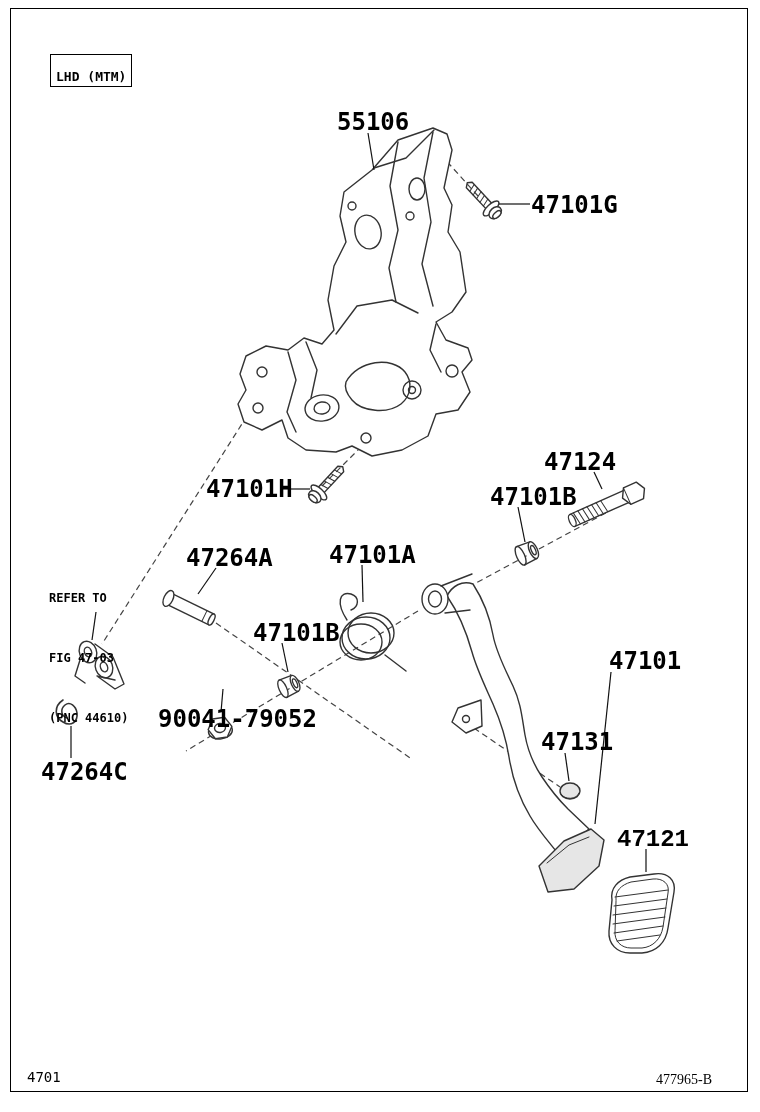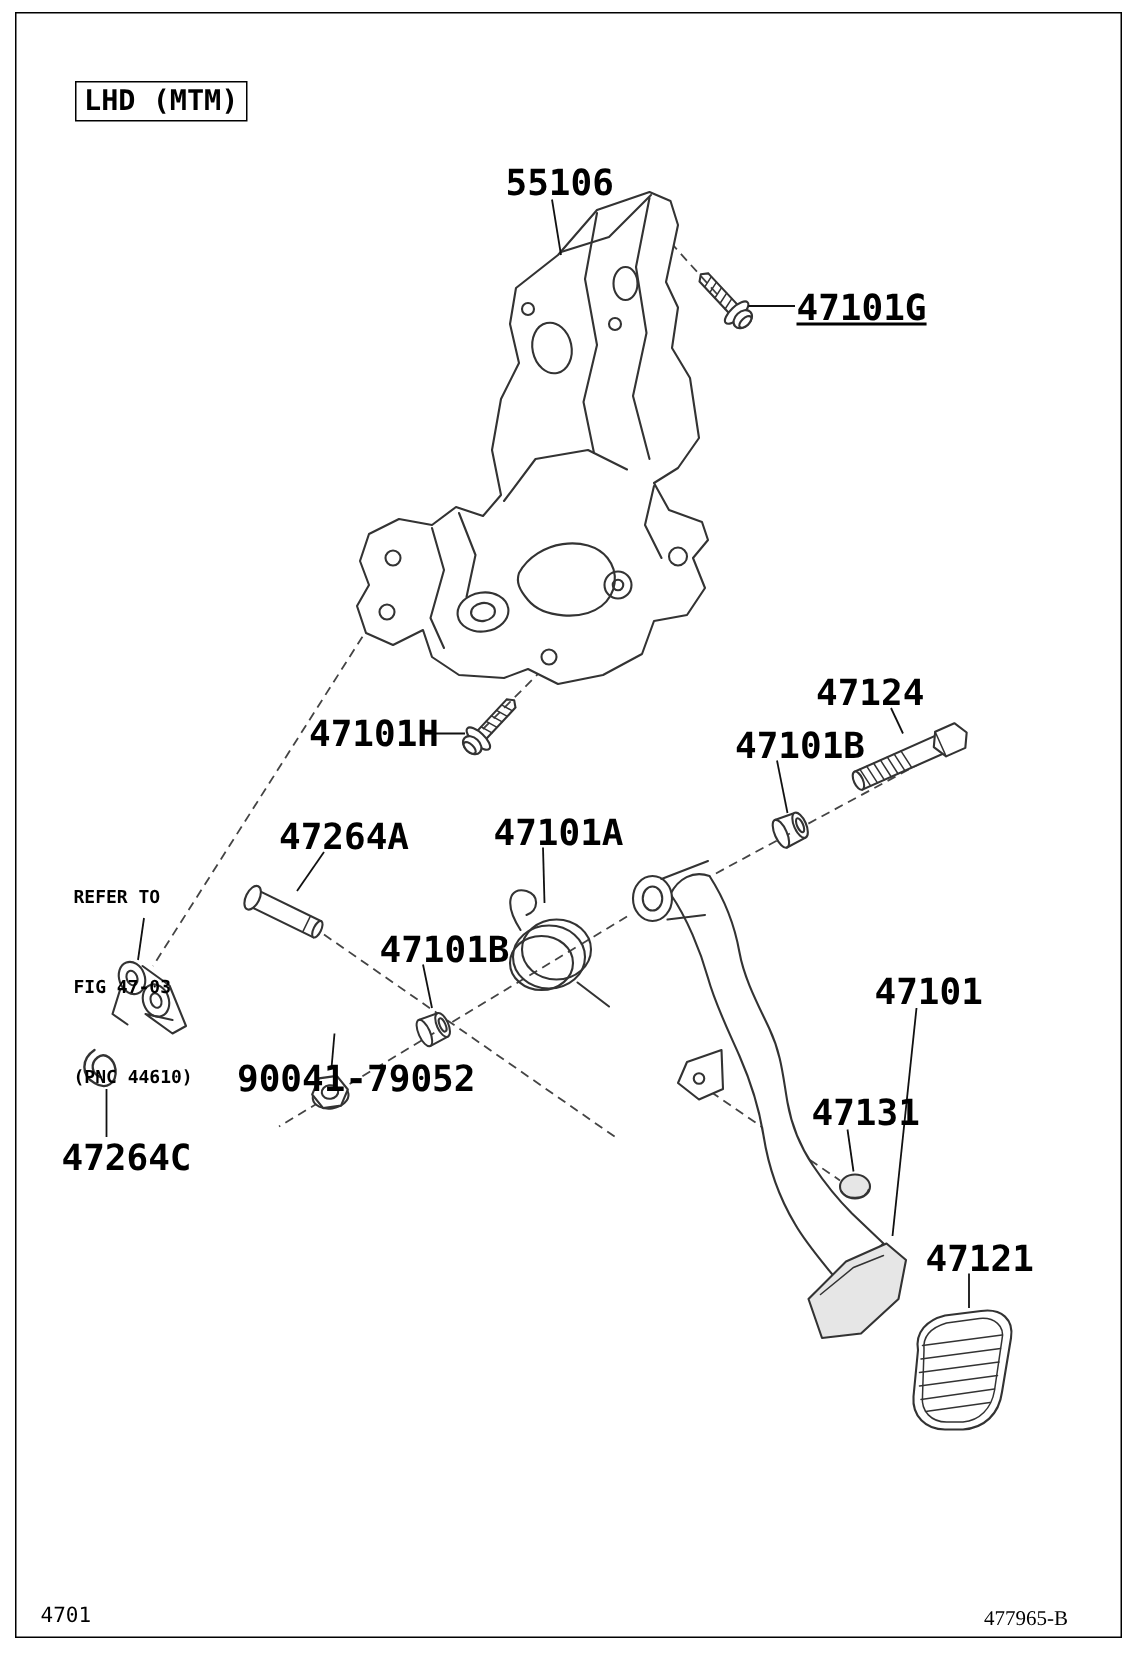--- a/index.html
+++ b/index.html
@@ -12,21 +12,21 @@
     border:1.5px solid #000;box-sizing:border-box;pointer-events:none;
   }
   .art{position:absolute;left:0;top:0;}
   .callout{
     position:absolute;font-size:24px;font-weight:bold;letter-spacing:0;
     white-space:pre;line-height:1.05;
   }
   .note{position:absolute;font-size:12px;font-weight:bold;line-height:20px;white-space:pre;}
   .variant-box{
     position:absolute;left:50px;top:54px;border:1.5px solid #000;
-    padding:1px 5px 2px 5px;font-size:19px;font-weight:bold;background:#fff;
+    padding:14px 5px 2px 5px;font-size:13px;font-weight:bold;background:#fff;
   }
   .footer-text{position:absolute;font-size:14px;font-weight:normal;}
   
   .s{stroke:#333;stroke-width:1.4;fill:none;stroke-linecap:round;stroke-linejoin:round;}
   .sw{stroke:#333;stroke-width:1.4;fill:#ffffff;stroke-linejoin:round;}
   .sg{stroke:#333;stroke-width:1.4;fill:#e6e6e6;stroke-linejoin:round;}
   .thin{stroke:#333;stroke-width:1;fill:none;stroke-linecap:round;}
   .dash{stroke:#444;stroke-width:1.2;fill:none;stroke-dasharray:6 4;}
   .lead{stroke:#111;stroke-width:1.2;fill:none;}
 </style>
@@ -191,32 +191,32 @@
       <line class="lead" x1="565" y1="753" x2="569" y2="781"></line>
       <line class="lead" x1="646" y1="849" x2="646" y2="872"></line>
     </g>
   </svg>
 
   <div class="page-border"></div>
 
   <div class="variant-box">LHD (MTM)</div>
 
   <div class="callout" style="left:337px;top:110px;">55106</div>
-  <div class="callout" style="left:531px;top:193px;text-decoration:underline;">47101G</div>
+  <div class="callout" style="left:531px;top:193px;">47101G</div>
   <div class="callout" style="left:206px;top:477px;">47101H</div>
   <div class="callout" style="left:544px;top:450px;">47124</div>
   <div class="callout" style="left:490px;top:485px;">47101B</div>
   <div class="callout" style="left:186px;top:546px;">47264A</div>
   <div class="callout" style="left:329px;top:543px;">47101A</div>
   <div class="callout" style="left:253px;top:621px;">47101B</div>
   <div class="callout" style="left:158px;top:667px;margin-top:40px;">90041-79052</div>
   <div class="callout" style="left:41px;top:760px;">47264C</div>
-  <div class="callout" style="left:583px;top:649px;">47101</div>
+  <div class="callout" style="left:609px;top:649px;">47101</div>
   <div class="callout" style="left:541px;top:730px;">47131</div>
-  <div class="callout" style="left:617px;top:827px;">47121</div>
+  <div class="callout" style="left:617px;top:827px;font-family:Liberation Mono, monospace;">47121</div>
 
   <div class="note" style="left:49px;top:548px;">
     <div>REFER TO</div>
     <div>FIG 47-03</div>
     <div>(PNC 44610)</div>
   </div>
 
   <div class="footer-text" style="left:27px;top:1069px;">4701</div>
   <div class="footer-text" style="left:656px;top:1072px;font-family:Liberation Serif, serif;">477965-B</div>
 

